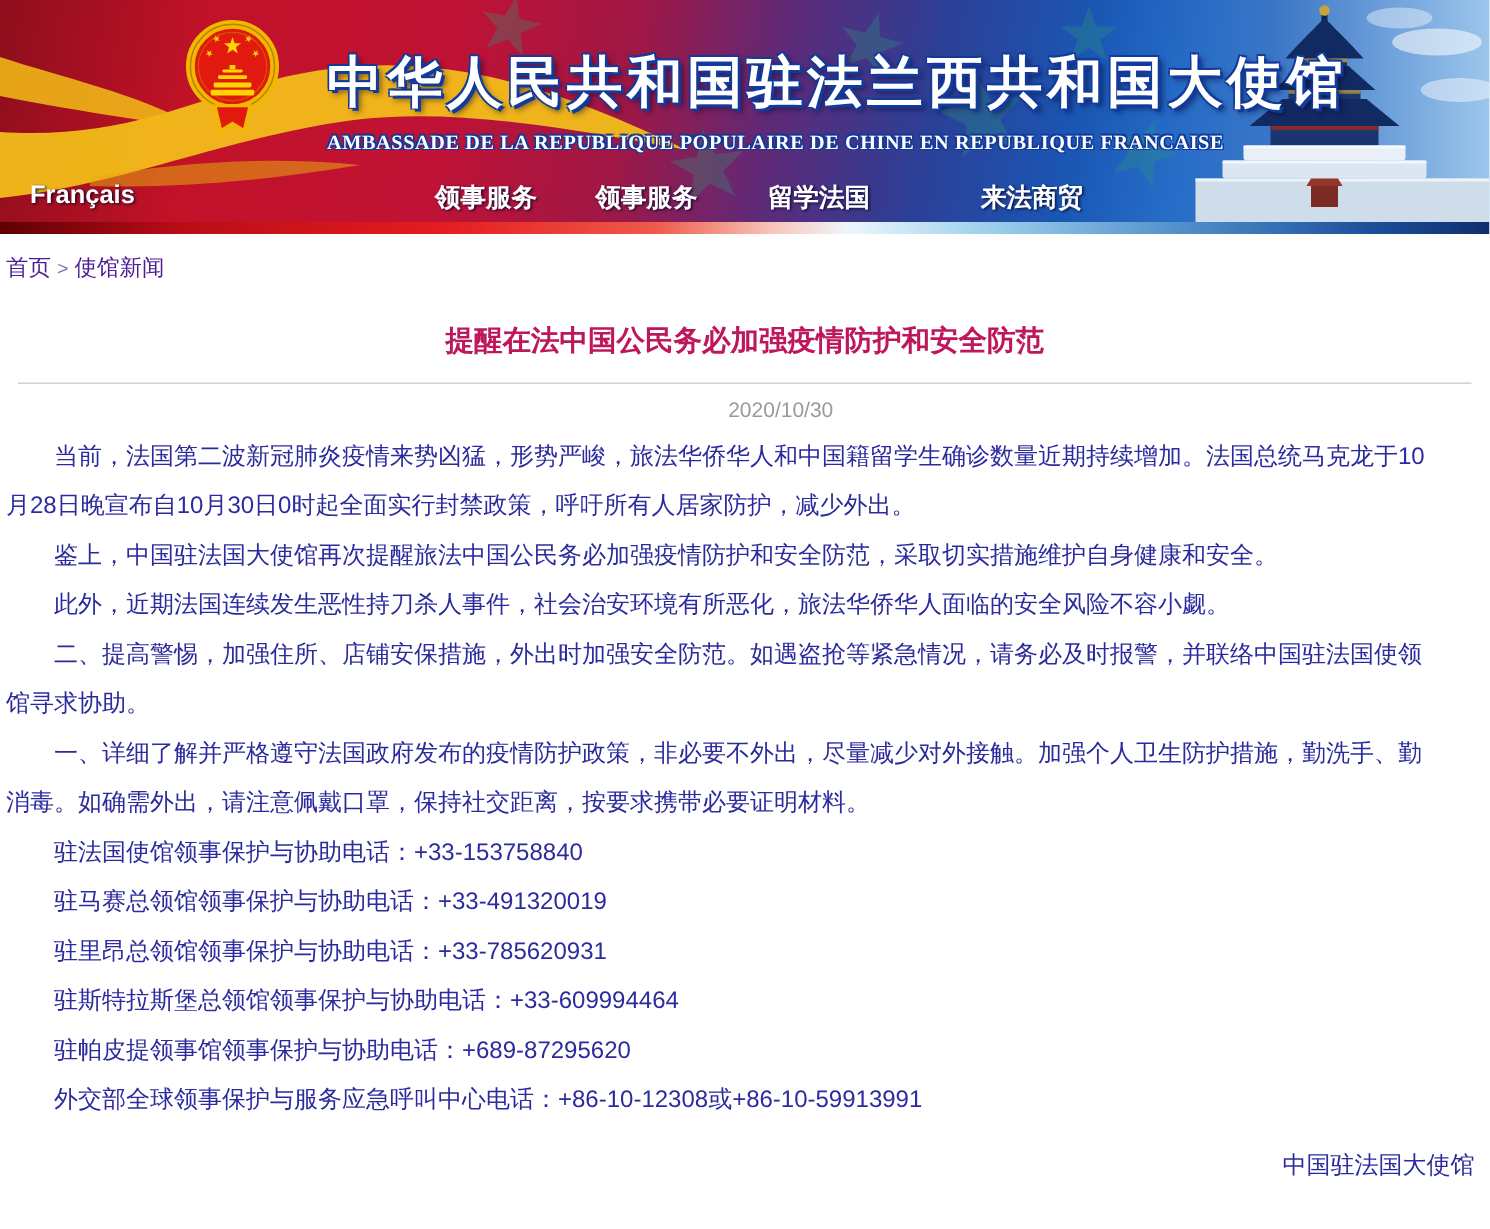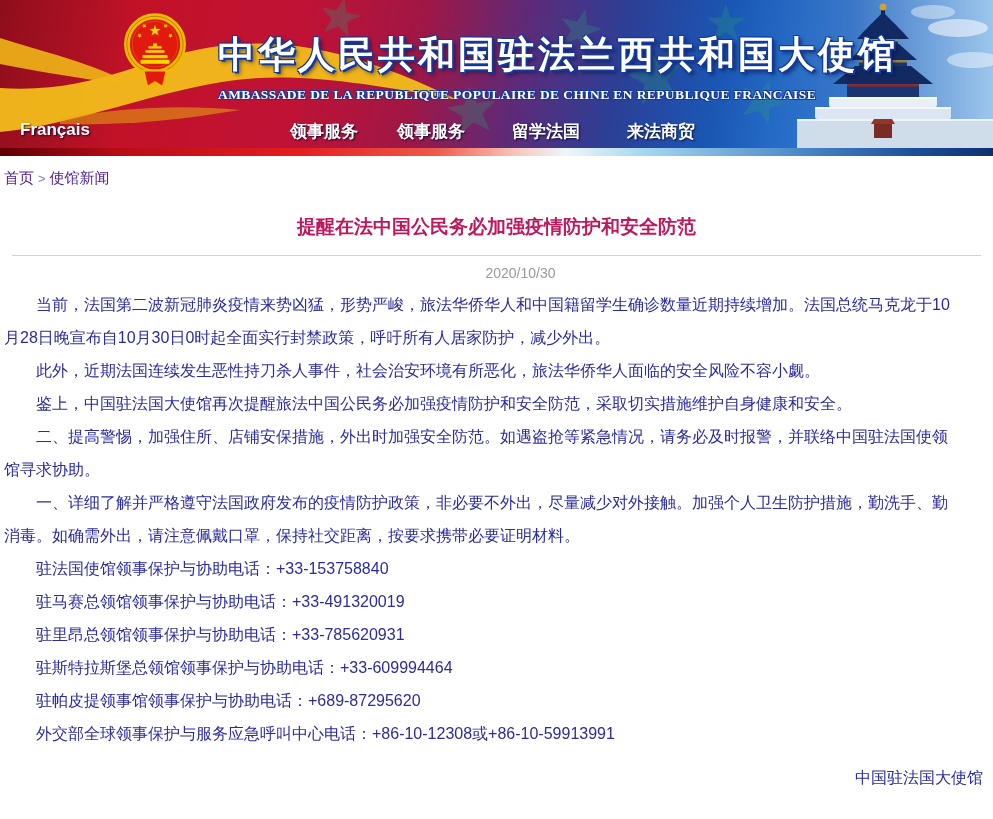--- a/index.html
+++ b/index.html
@@ -19,21 +19,21 @@
     text-shadow:2px 2px 0 #123a9a, -1px -1px 0 #123a9a, 1px -1px 0 #123a9a, -1px 1px 0 #123a9a, 3px 3px 4px rgba(0,0,40,.6); }
   .title-fr { margin-top:7px; font-family:"Liberation Serif", serif; font-size:13.5px; font-weight:bold;
     color:#ffffff; letter-spacing:0.4px;
     text-shadow:1px 1px 0 #123a9a, -1px -1px 0 #123a9a, 1px -1px 0 #123a9a, -1px 1px 0 #123a9a; }
   .temple { position:absolute; right:0; top:0; }
 
   .main-nav { position:absolute; left:0; bottom:0; width:100%; height:34px; }
   .nav-link { position:absolute; top:6px; font-size:17px; font-weight:bold; color:#ffffff;
     text-decoration:none; cursor:pointer; text-shadow:1px 1px 2px rgba(0,0,40,.85); }
   .nav-francais { left:20px;text-align:right; }
-  .nav-1 { left:290px; } .nav-2 { left:397px; } .nav-3 { left:512px; } .nav-4 { left:627px; }
+  .nav-1 { left:290px; } .nav-2 { left:397px; } .nav-3 { left:512px; } .nav-4 { left:654px; }
 
   .header-strip { width:993px; height:8px;
     background:linear-gradient(90deg,
       #5e0004 0%, #b90c16 12%, #e51d1f 30%, #ef5a4a 44%, #f7c7bc 52%,
       #eef6fc 57%, #a5d6ef 65%, #4d8cc9 80%, #1c4f9a 92%, #0e2f6e 100%);
   }
 
   
   .breadcrumb { padding:13px 4px 2px 4px; font-size:15px; color:#2b2ba0; }
   .breadcrumb a { color:#4c1d95; text-decoration:none; cursor:pointer; }
@@ -150,22 +150,22 @@
   <a>首页</a><span class="crumb-sep">&gt;</span><a>使馆新闻</a>
 </div>
 
 <main>
   <h1 class="article-title">提醒在法中国公民务必加强疫情防护和安全防范</h1>
   <hr class="title-divider">
   <div class="article-date">2020/10/30</div>
 
   <div class="article-body">
     <p>当前，法国第二波新冠肺炎疫情来势凶猛，形势严峻，旅法华侨华人和中国籍留学生确诊数量近期持续增加。法国总统马克龙于10月28日晚宣布自10月30日0时起全面实行封禁政策，呼吁所有人居家防护，减少外出。</p>
+    <p>鉴上，中国驻法国大使馆再次提醒旅法中国公民务必加强疫情防护和安全防范，采取切实措施维护自身健康和安全。</p>
     <p>此外，近期法国连续发生恶性持刀杀人事件，社会治安环境有所恶化，旅法华侨华人面临的安全风险不容小觑。</p>
-    <p>鉴上，中国驻法国大使馆再次提醒旅法中国公民务必加强疫情防护和安全防范，采取切实措施维护自身健康和安全。</p>
     <p>二、提高警惕，加强住所、店铺安保措施，外出时加强安全防范。如遇盗抢等紧急情况，请务必及时报警，并联络中国驻法国使领馆寻求协助。</p>
     <p>一、详细了解并严格遵守法国政府发布的疫情防护政策，非必要不外出，尽量减少对外接触。加强个人卫生防护措施，勤洗手、勤消毒。如确需外出，请注意佩戴口罩，保持社交距离，按要求携带必要证明材料。</p>
     <p>驻法国使馆领事保护与协助电话：+33-153758840</p>
     <p>驻马赛总领馆领事保护与协助电话：+33-491320019</p>
     <p>驻里昂总领馆领事保护与协助电话：+33-785620931</p>
     <p>驻斯特拉斯堡总领馆领事保护与协助电话：+33-609994464</p>
     <p>驻帕皮提领事馆领事保护与协助电话：+689-87295620</p>
     <p>外交部全球领事保护与服务应急呼叫中心电话：+86-10-12308或+86-10-59913991</p>
   </div>
 

